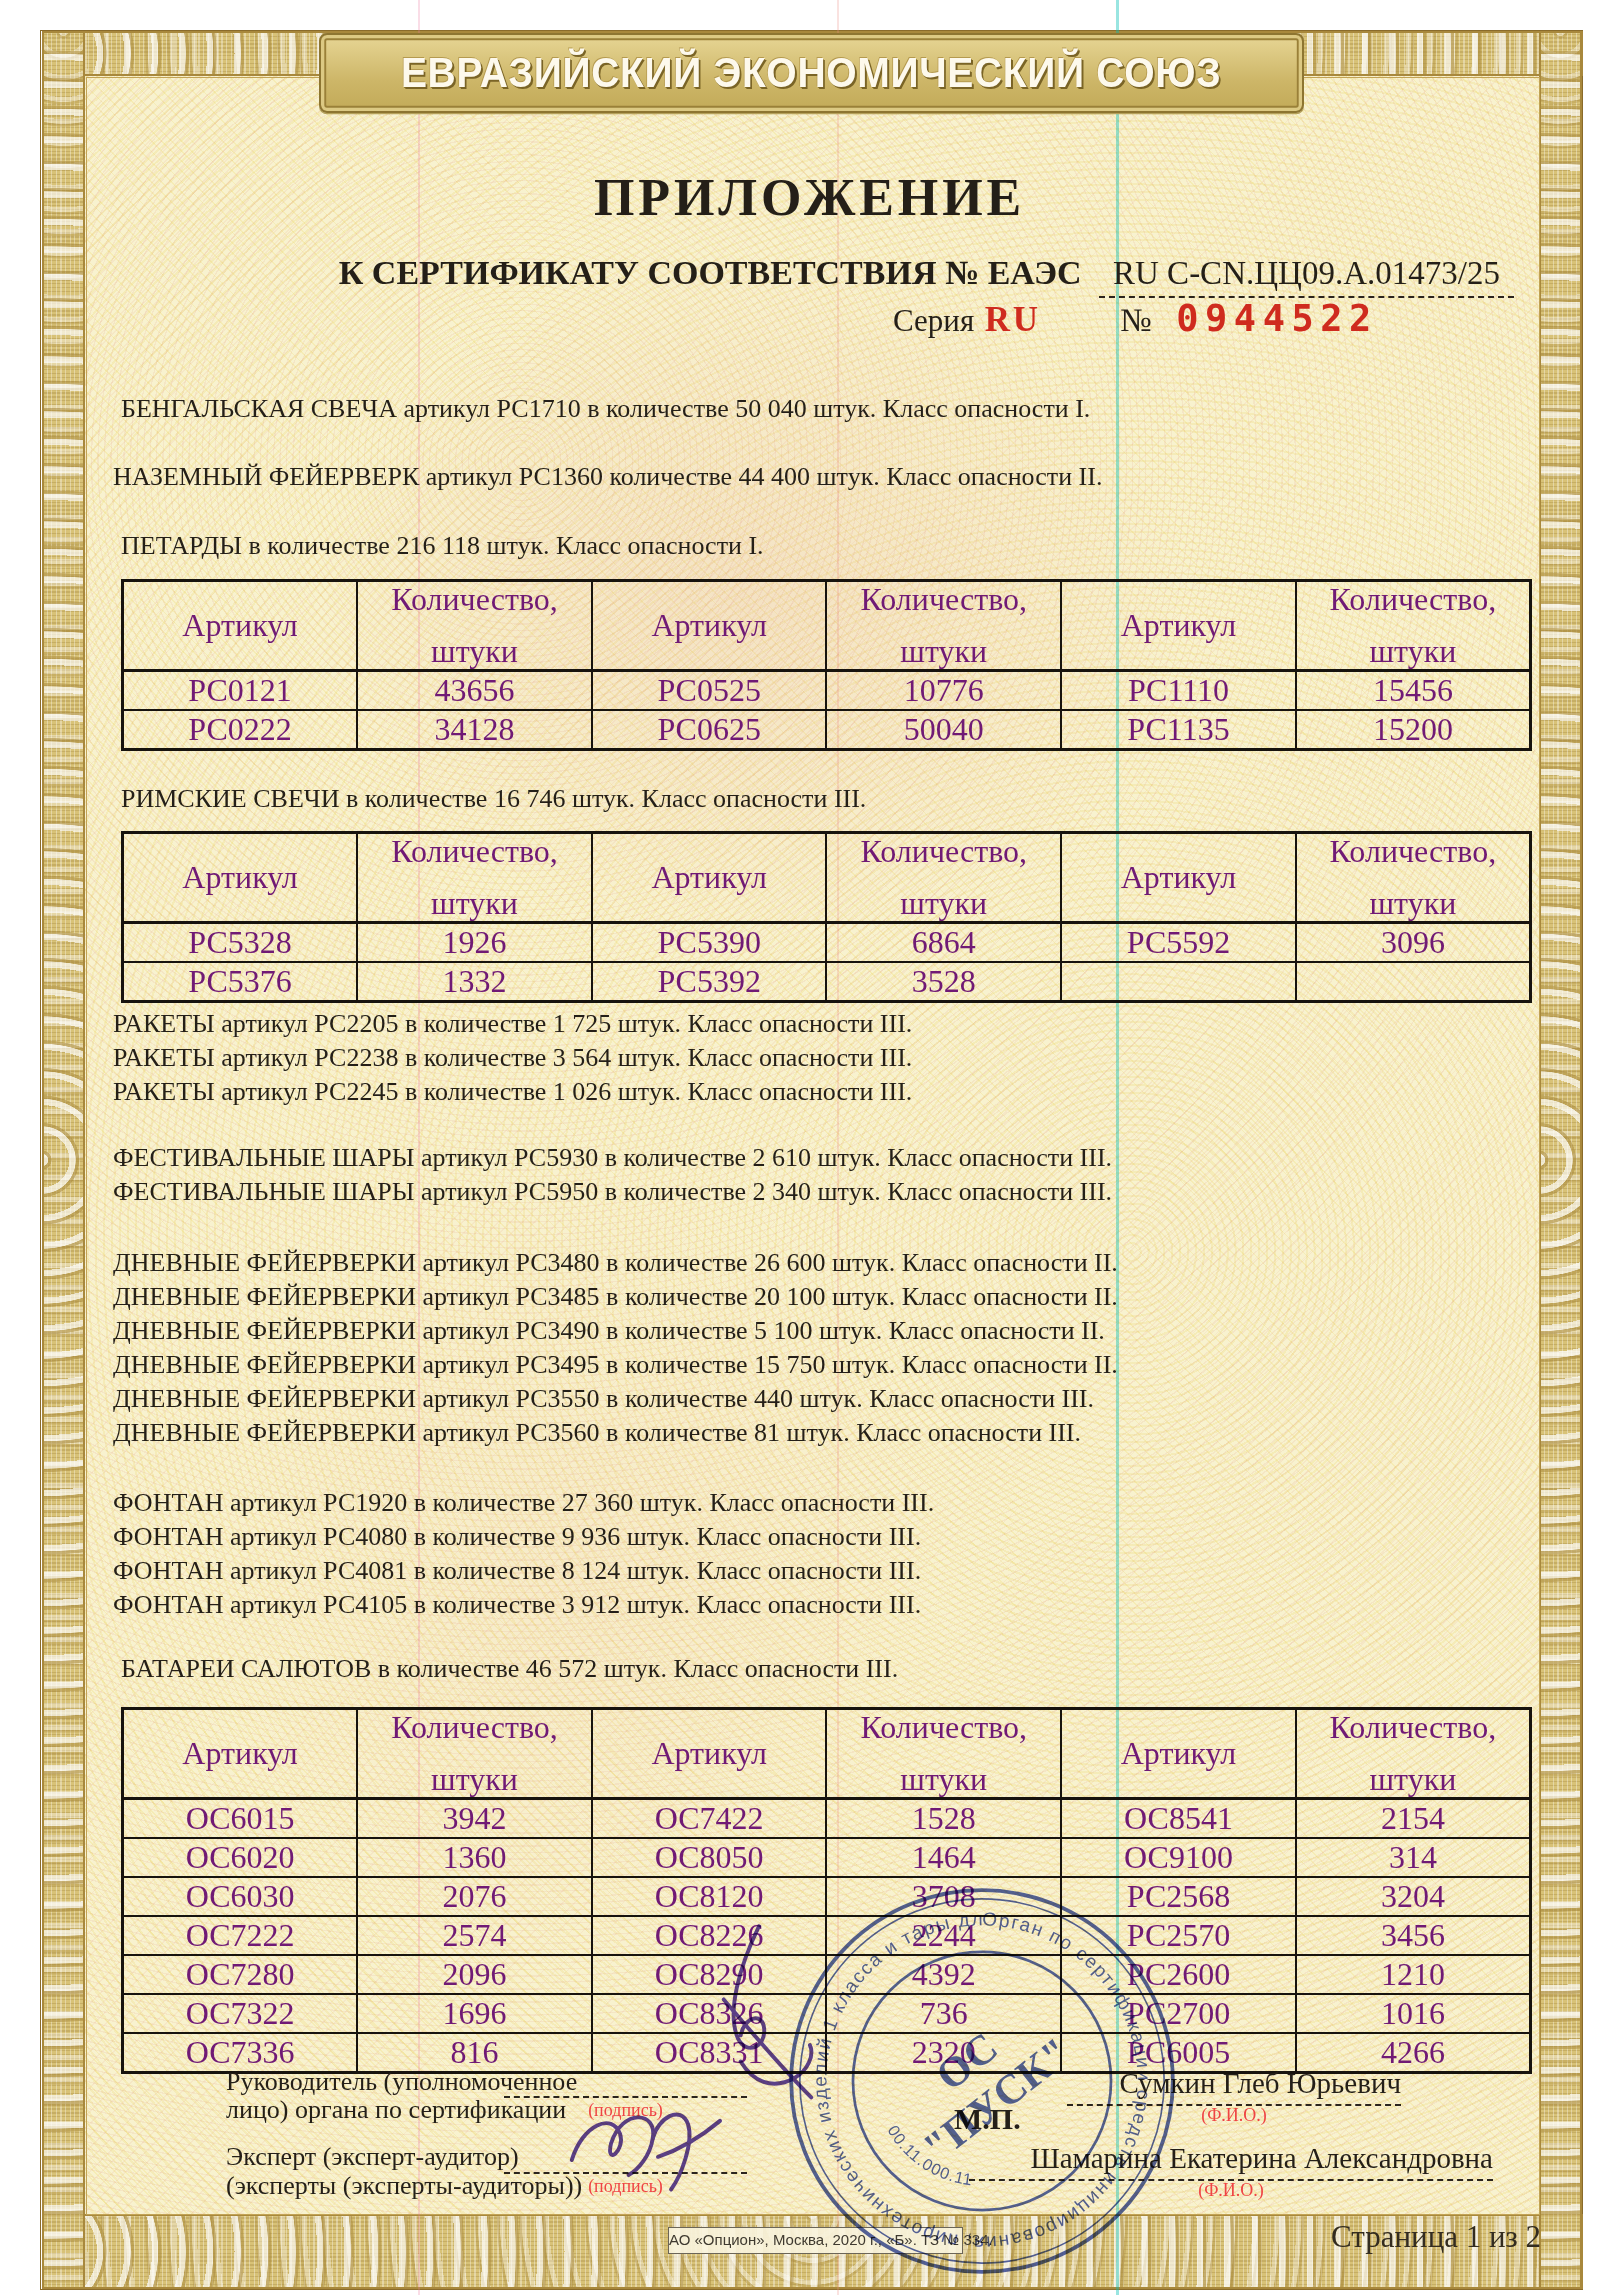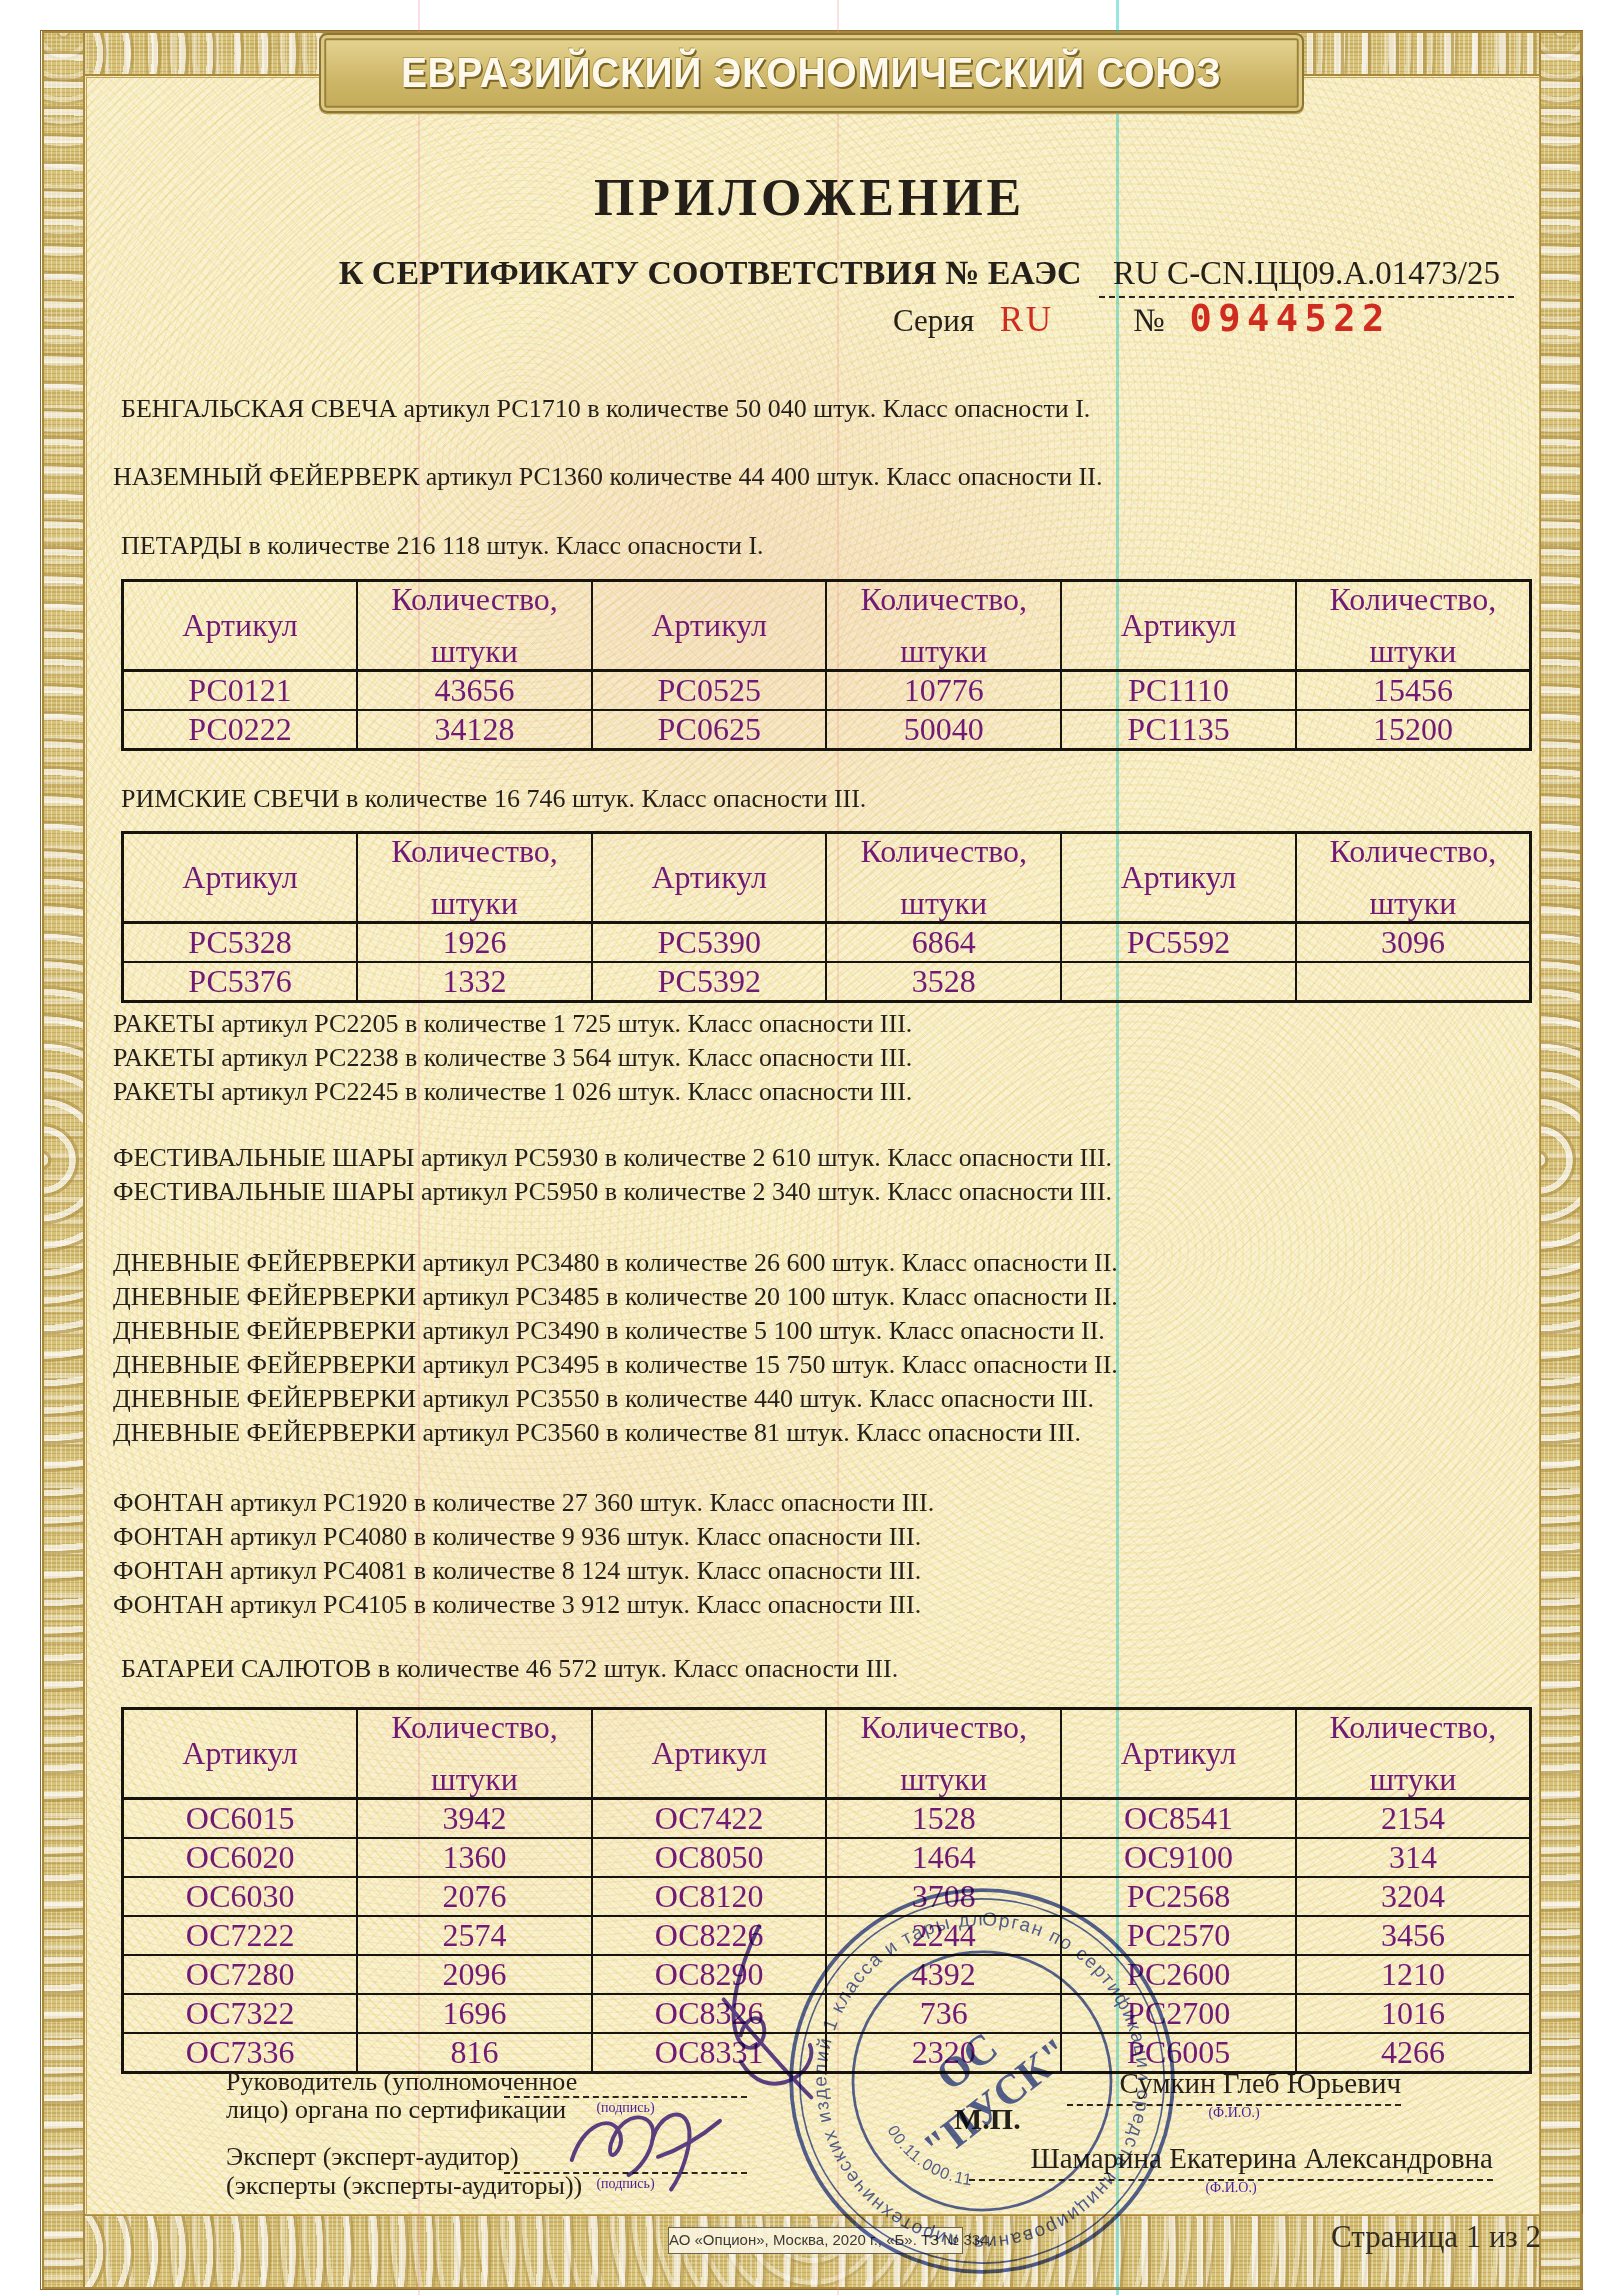--- a/index.html
+++ b/index.html
@@ -68,21 +68,21 @@
   .subtitle-row{
     position:absolute;left:275px;top:254px;width:1303px;text-align:center;
     font-size:34px;font-weight:bold;white-space:nowrap;z-index:2;
   }
   .cert-number{
     display:inline-block;border-bottom:2px dashed #2b241d;
     padding:0 14.4px 3.9px 14.4px;margin-left:17px;font-weight:normal;font-size:33px;
   }
   .series-row{position:absolute;left:893px;top:297px;white-space:nowrap;z-index:2;}
   .series-label{font-size:31px;}
-  .series-value{font-size:35px;font-weight:normal;letter-spacing:2.6px;margin-left:23px;}
+  .series-value{font-size:35px;font-weight:bold;letter-spacing:2.6px;margin-left:8px;}
   .number-sign{font-size:33px;margin-left:77px;}
   .number-value{
     font-family:"DejaVu Sans Mono","Liberation Mono",monospace;
     font-size:37px;font-weight:bold;letter-spacing:6.5px;margin-left:22px;
   }
   .red{color:#cf2b1e;}
   
   .para{
     position:absolute;left:113px;font-size:26px;line-height:1.2;
     white-space:nowrap;z-index:2;color:#241f18;
@@ -98,21 +98,21 @@
   table.cert th,table.cert td{border:2px solid #17130e;text-align:center;vertical-align:middle;padding:0;}
   table.cert th{font-weight:normal;height:68px;border-bottom-width:3.3px;}
   table.cert th div{line-height:1.1;}
   table.cert th div + div{margin-top:17px;}
   table.cert td{height:30px;}
   table.cert.big td{height:34px;}
   .tbl1{top:579px;} .tbl2{top:831px;} .tbl3{top:1707px;}
   
   .sig-label{position:absolute;left:226px;font-size:26px;white-space:nowrap;z-index:2;}
   .sig-line{position:absolute;border-bottom:2px dashed #2b241d;z-index:2;}
-  .small-cap{position:absolute;font-size:14px;text-align:center;z-index:2;color:#4c1d95;}
+  .small-cap{position:absolute;font-size:18px;text-align:center;z-index:2;color:#ef4444;}
   .mp{position:absolute;left:954px;top:2102px;font-size:30px;font-weight:bold;z-index:4;}
   .fio-name{
     position:absolute;font-size:29px;text-align:right;white-space:nowrap;
     border-bottom:2px dashed #2b241d;padding-bottom:3.9px;z-index:4;
   }
   
   .imprint{
     position:absolute;left:668px;top:2227px;width:293px;height:25px;
     background:rgba(248,243,220,.92);border:1.3px solid #6b6557;
     font-family:"Liberation Sans","DejaVu Sans",sans-serif;

